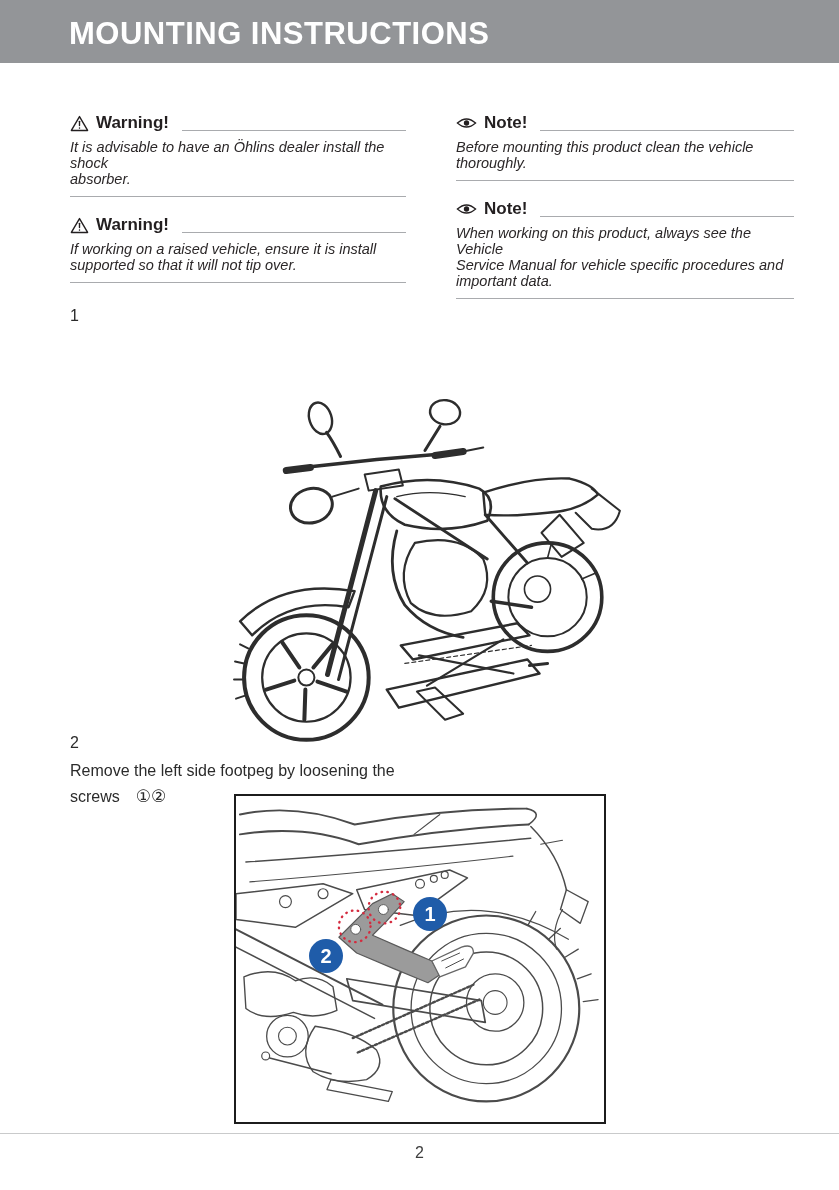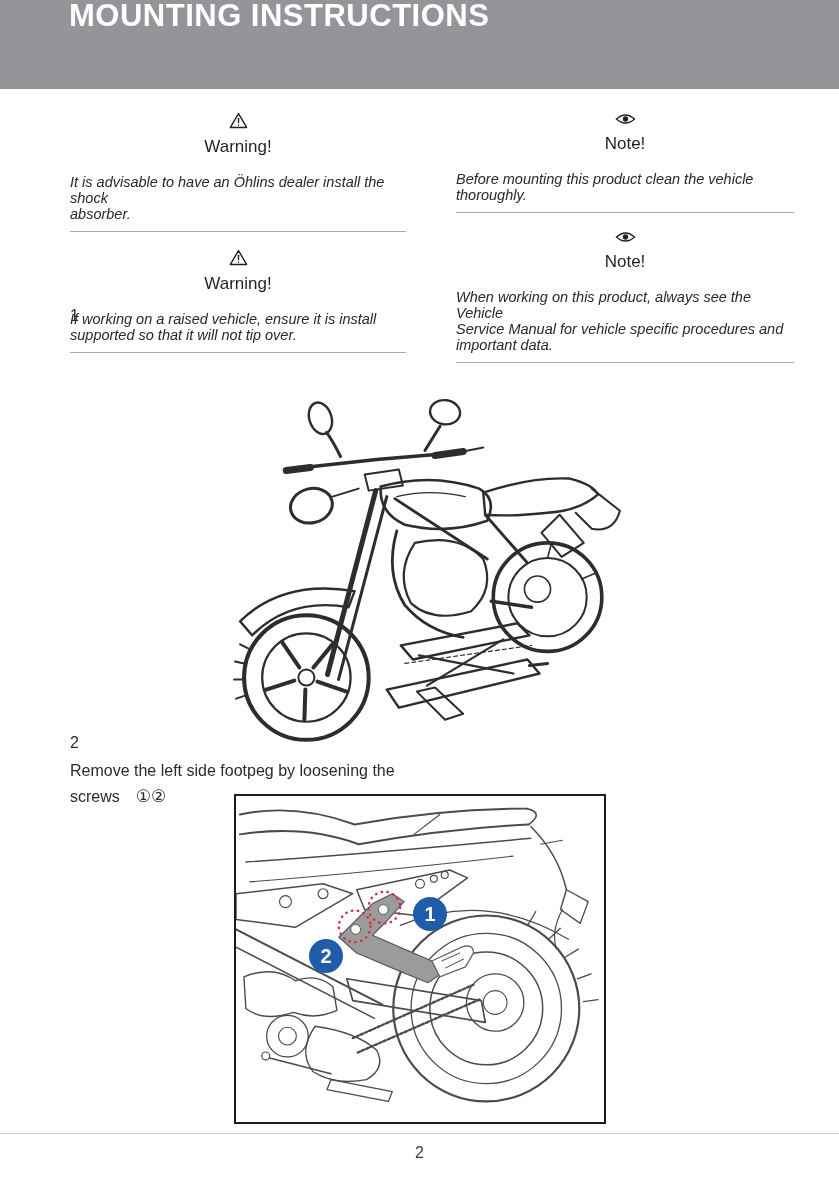--- a/index.html
+++ b/index.html
@@ -3,35 +3,35 @@
 <meta charset="utf-8">
 <style>
   html,body{margin:0;padding:0;background:#e8e8e8;}
   .page{
     position:relative; width:839px; height:1190px; margin:0 auto;
     background:#ffffff; overflow:hidden;
     font-family:"Liberation Sans", sans-serif; color:#262223;
   }
   
   .header{
-    position:absolute; left:0; top:0; width:839px; height:89px;
-    background:#939598; display:flex; align-items:flex-start; padding-left:69px;
+    position:absolute; left:0; top:0; width:839px; height:63px;
+    background:#939598; display:flex; align-items:center; padding-left:69px;
     box-sizing:border-box;
   }
   .header .title{
     color:#ffffff; font-size:31px; font-weight:bold; letter-spacing:.5px;
     line-height:1; margin-bottom:-4px; white-space:nowrap;
   }
   
   .col{position:absolute; top:112px;}
   .col-left{left:70px; width:336px;}
   .col-right{left:456px; width:338px;}
   .notice-block{margin-bottom:17px;}
   .notice-heading{display:flex; align-items:center; gap:7px;
-    font-size:17px; font-weight:normal; color:#231f20; line-height:22px;flex-direction:column;}
+    font-size:17px; font-weight:bold; color:#231f20; line-height:22px;}
   .notice-heading .icon{display:flex; align-items:center;}
   .notice-heading .rule{flex:1 1 auto; border-bottom:1px solid #a9abae;
     align-self:flex-end; margin-bottom:3px; margin-left:6px; height:0;}
   .notice-body{
     margin:5px 0 0 0; font-style:italic; font-size:14.5px; line-height:16px;
     color:#2b2728; white-space:pre-line;
     border-bottom:1px solid #a9abae; padding-bottom:9px;
   }
   
   .step{position:absolute; left:70px; width:352px; font-size:16px; color:#2b2b2b;}

